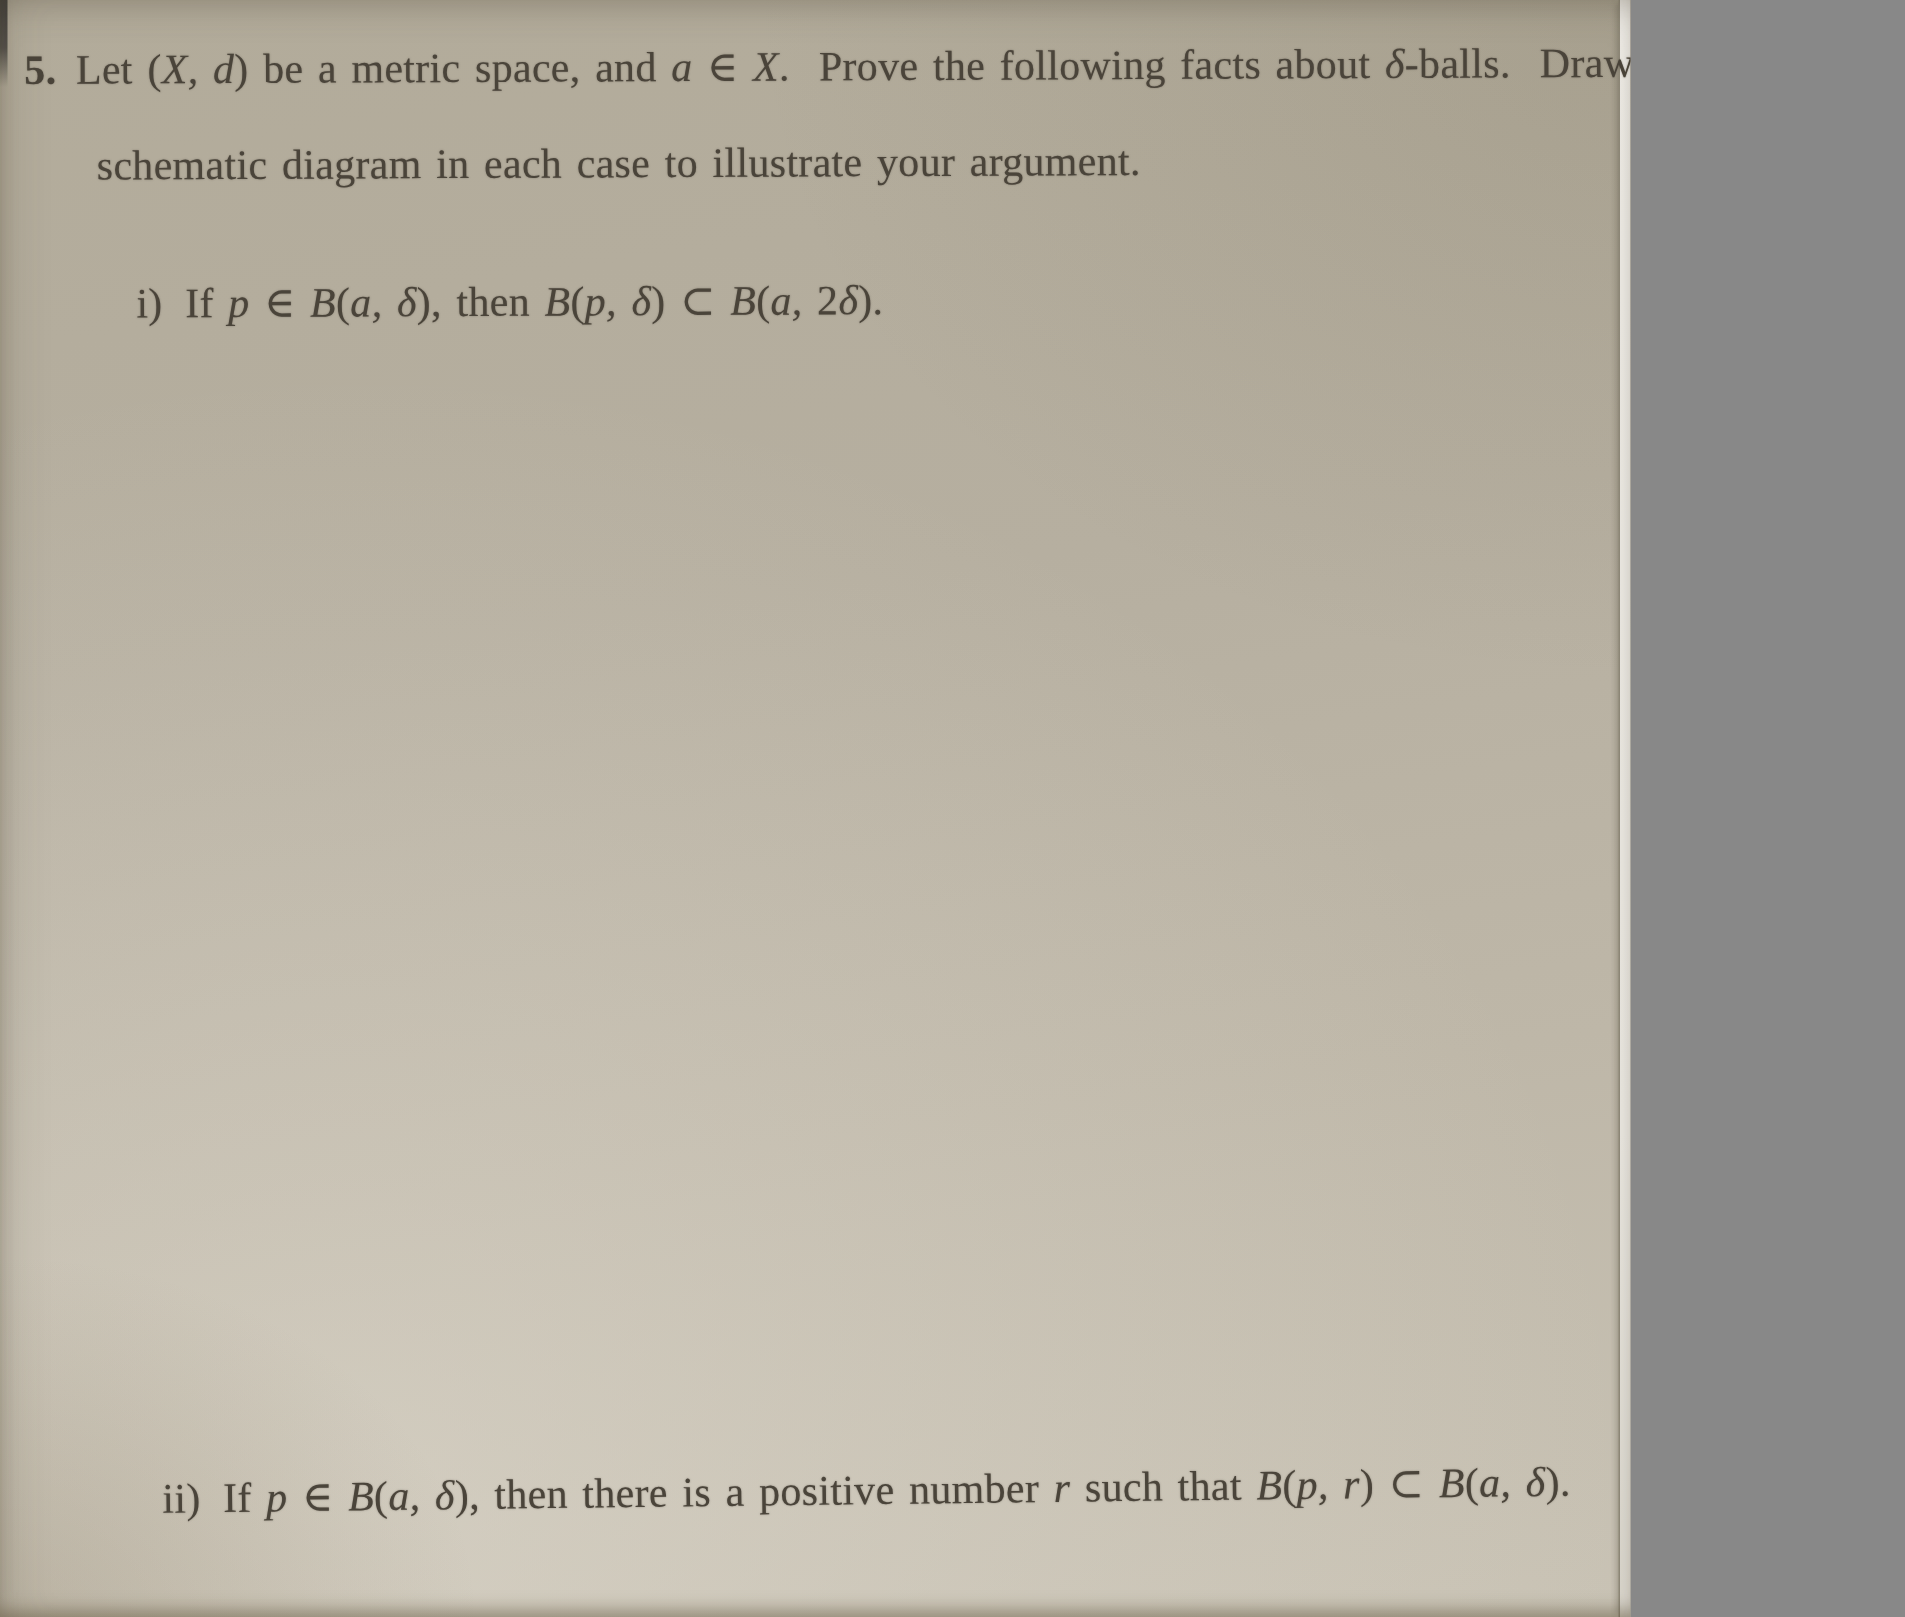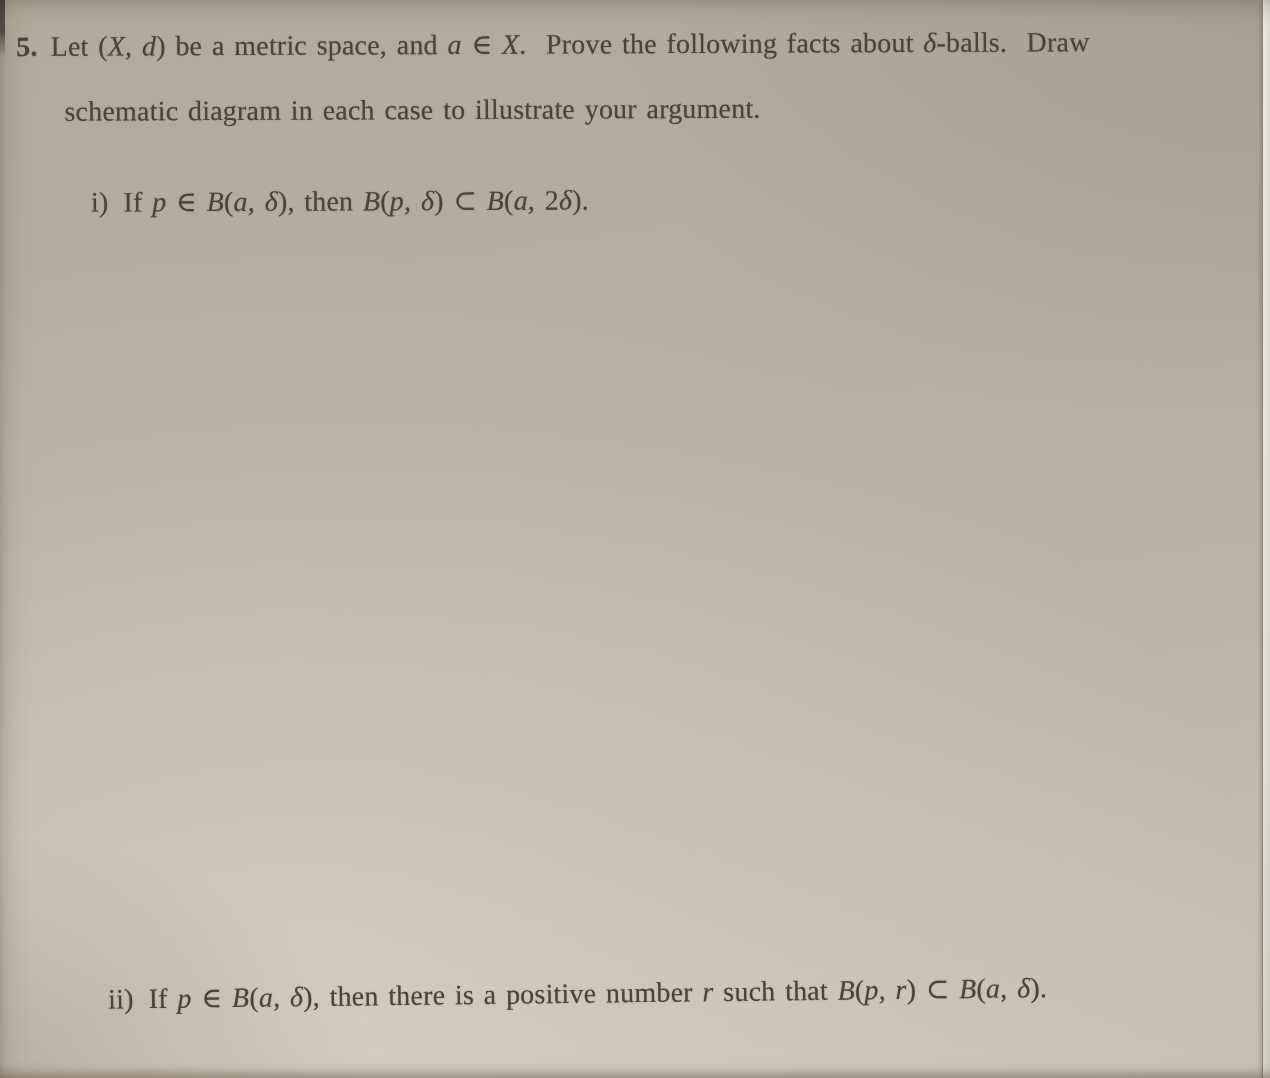--- a/index.html
+++ b/index.html
@@ -1,18 +1,18 @@
 <!DOCTYPE html>
 <html><head>
 <meta charset="utf-8">
 <style>
   html, body { margin: 0; padding: 0; background: #888; }
   #stage {
     position: relative;
-    width: 1270px;
+    width: 1087px;
     height: 1078px;
     overflow: hidden;
     background:
       radial-gradient(42% 32% at 0% 100%, rgba(112, 98, 72, 0.22), rgba(112, 98, 72, 0) 70%),
       radial-gradient(90% 70% at 100% 0%, rgba(100, 92, 68, 0.16), rgba(100, 92, 68, 0) 60%),
       radial-gradient(130% 115% at 22% 92%, rgba(228, 223, 212, 0.45), rgba(228, 223, 212, 0) 60%),
       linear-gradient(172deg, #b2ab9a 0%, #b6afa0 38%, #beb7a8 68%, #c9c3b5 100%);
     font-family: "Liberation Serif", "DejaVu Serif", serif;
   }
   

